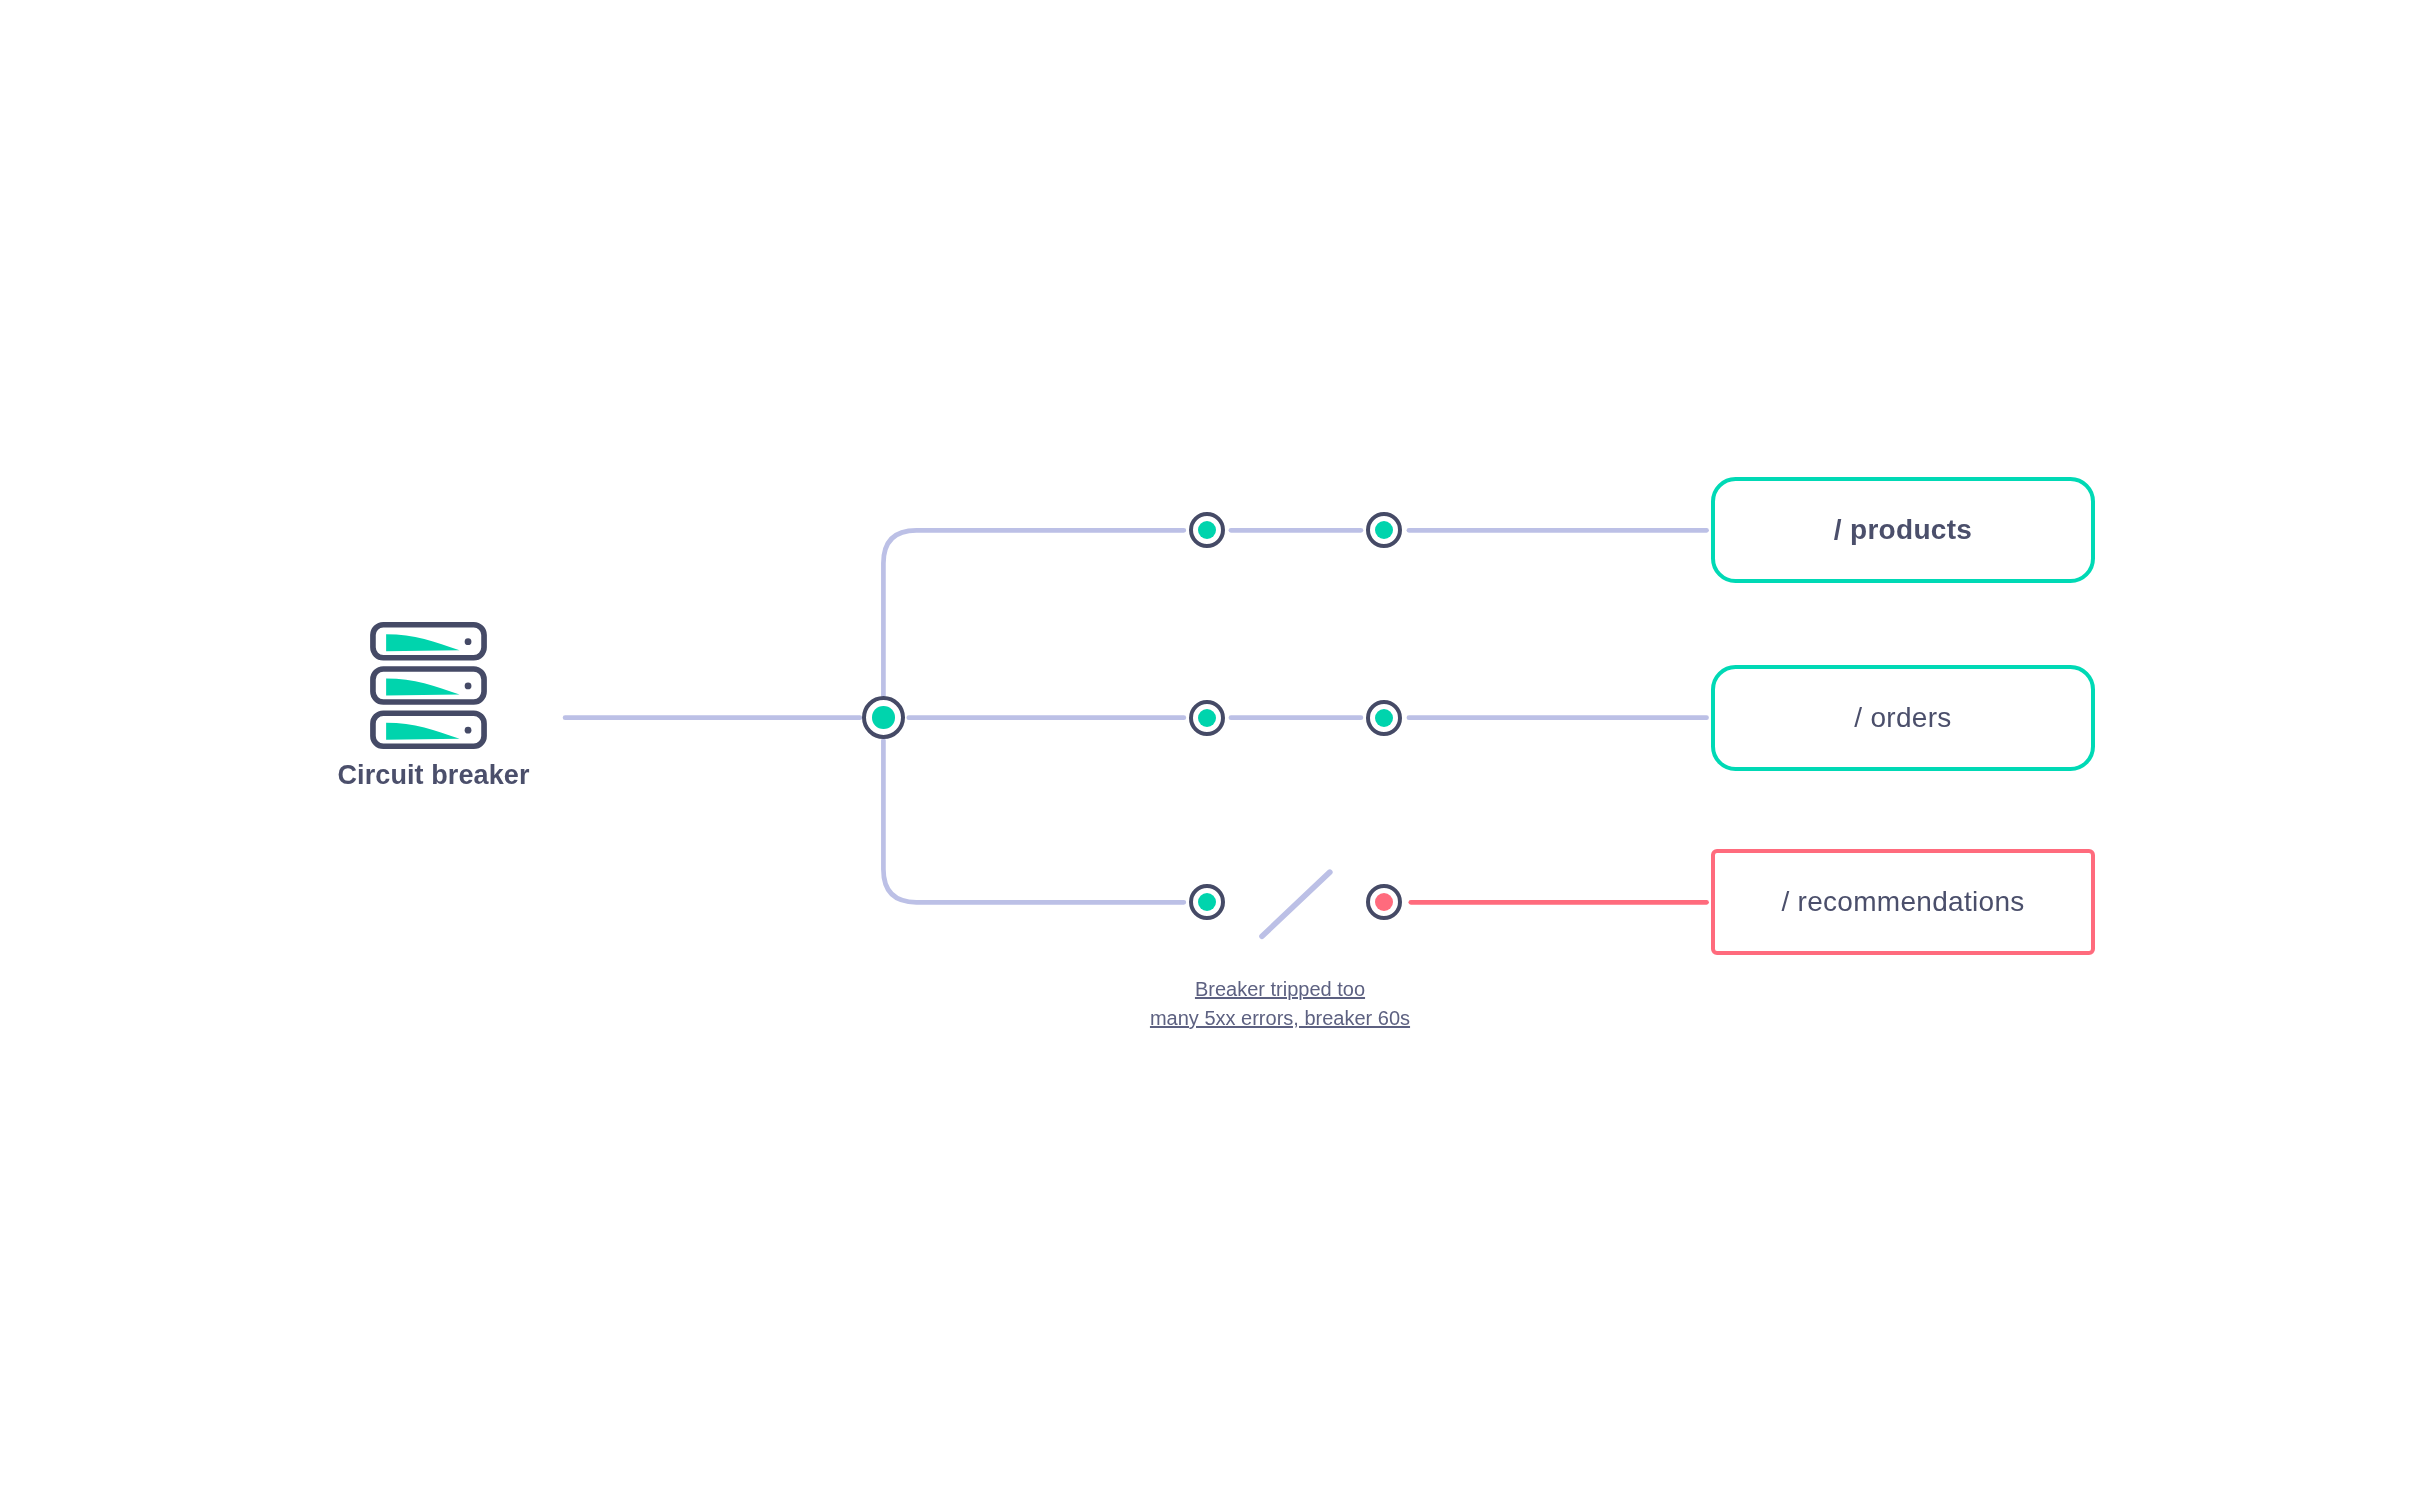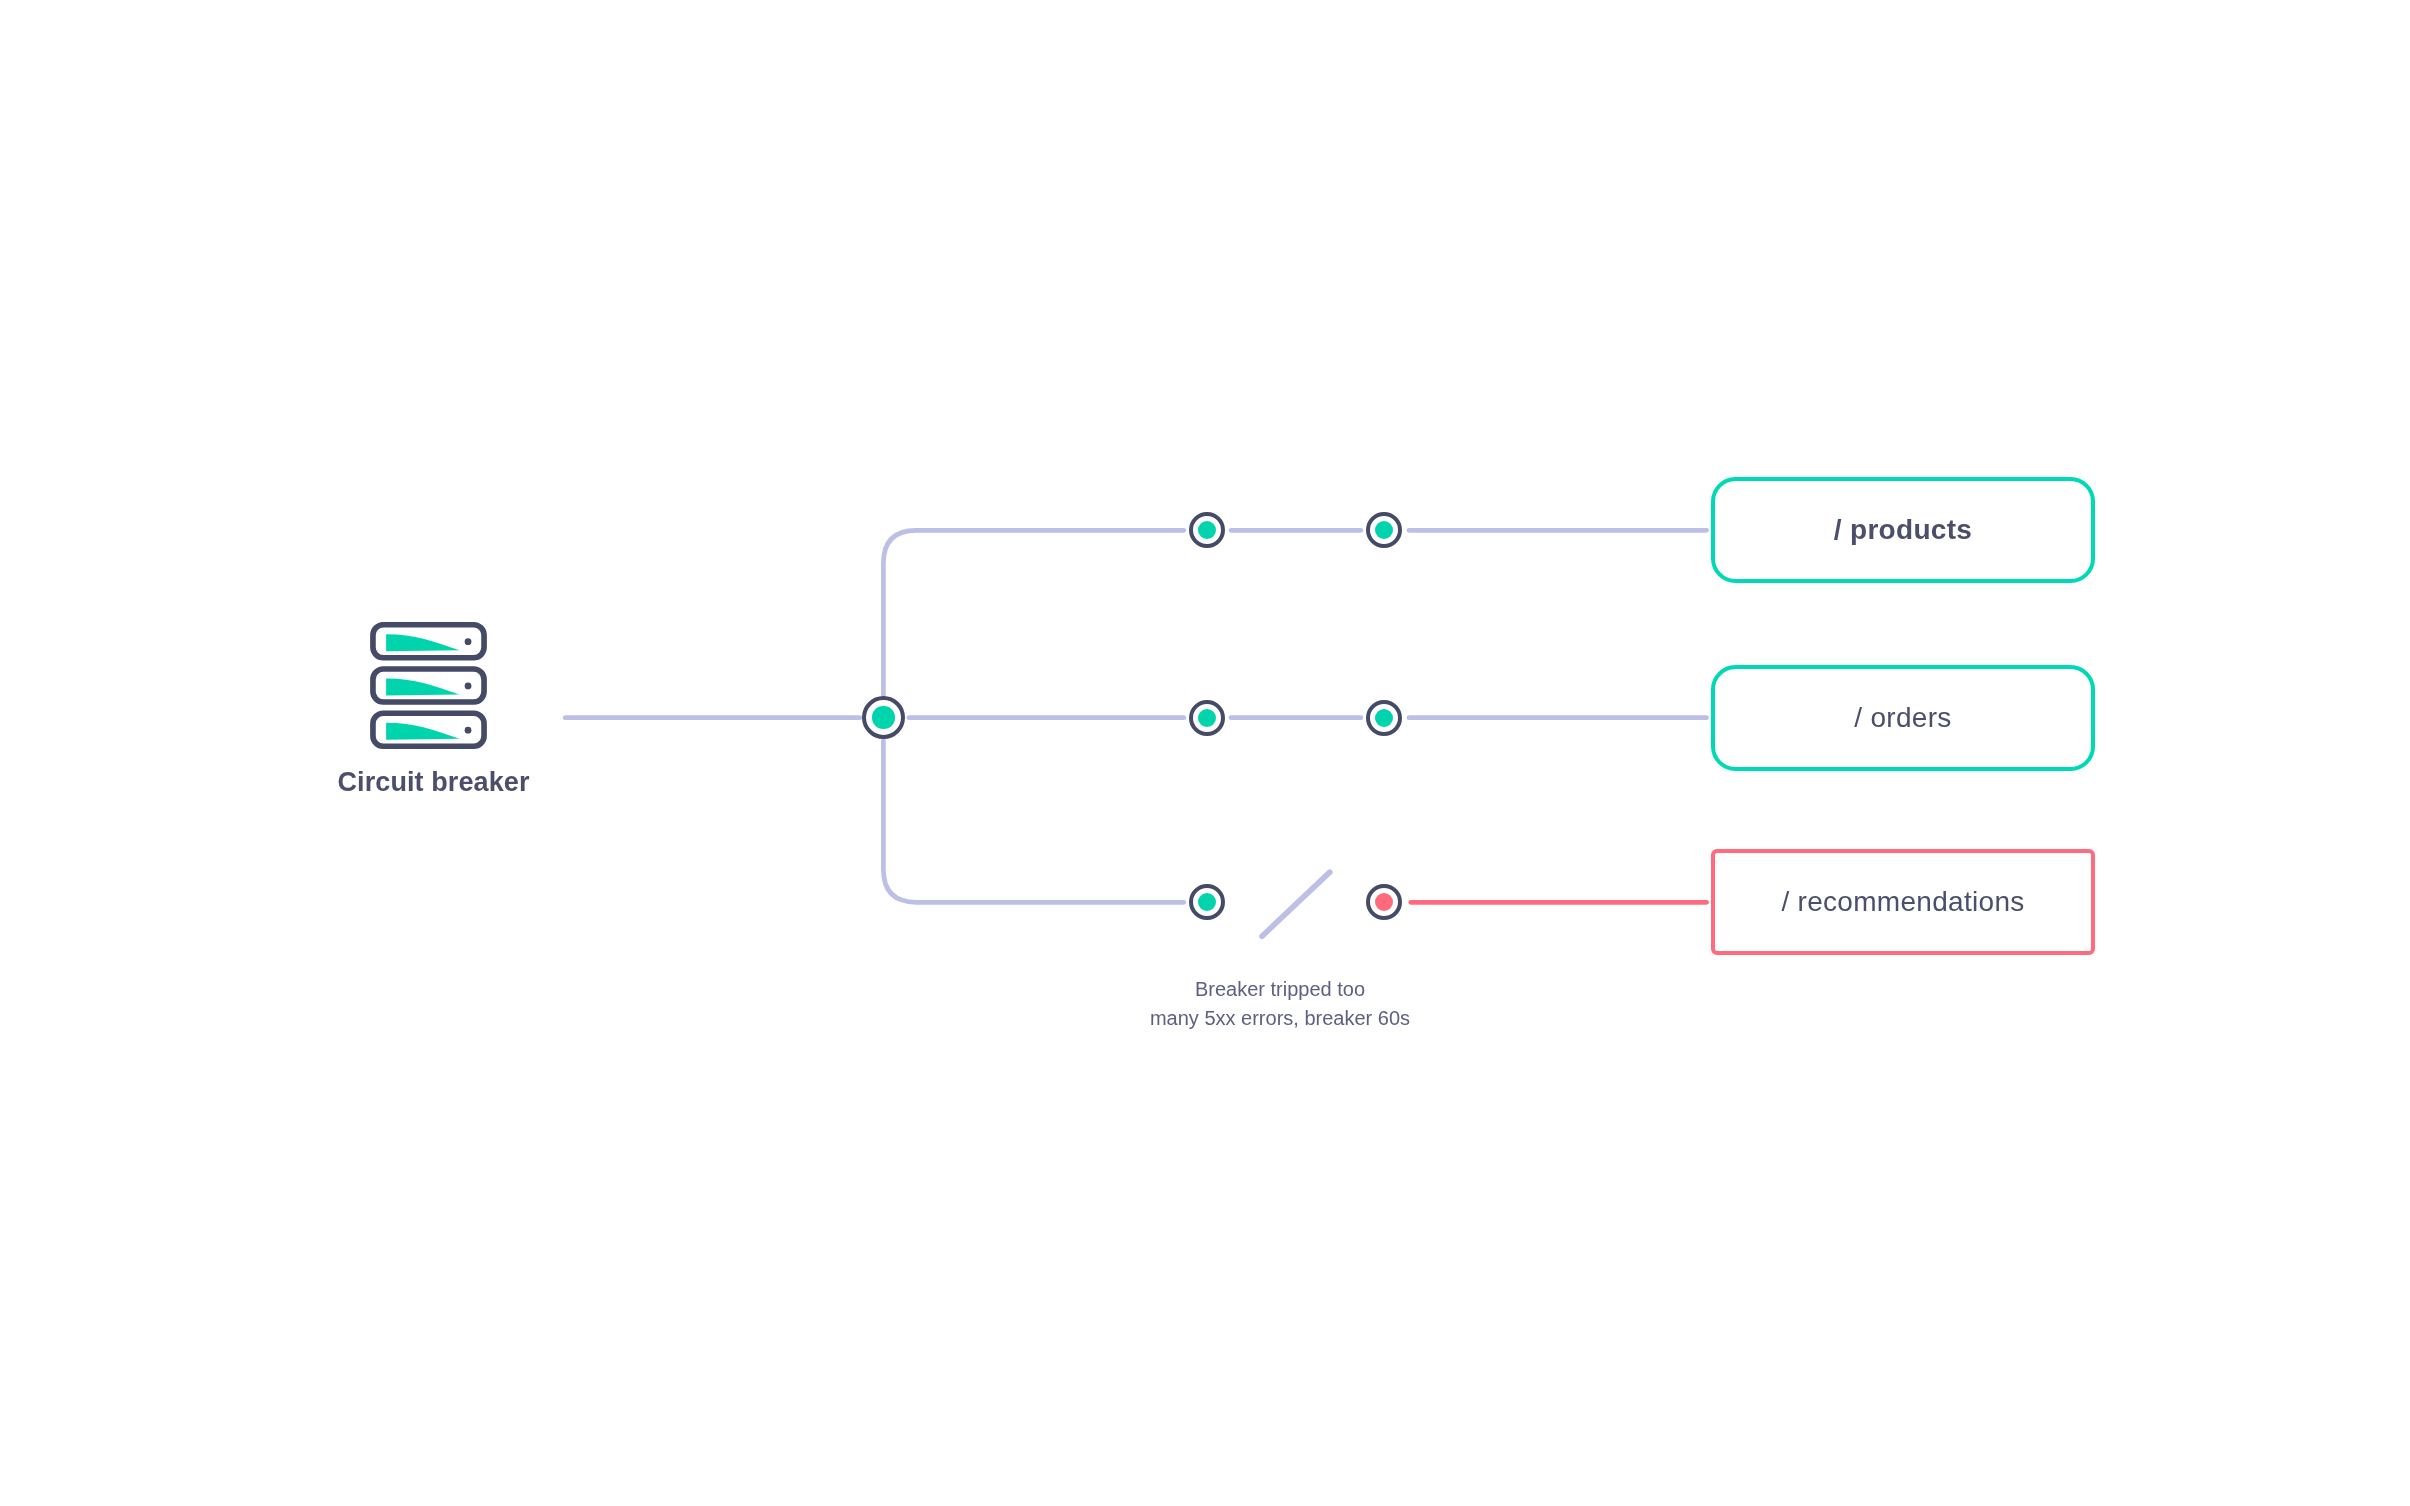--- a/index.html
+++ b/index.html
@@ -45,21 +45,20 @@
     position: absolute;
     left: 0;
     top: 139px;
     width: 245px;
     text-align: center;
     font-size: 27px;
     font-weight: bold;
     color: #4b4f6b;
     letter-spacing: 0.1px;
     white-space: nowrap;
-    margin-top: 7px;
   }
 
   
   .node {
     position: absolute;
     border-radius: 50%;
     background: #ffffff;
     border-style: solid;
     border-color: #454a66;
     box-sizing: border-box;
@@ -113,20 +112,21 @@
   
   .annotation {
     position: absolute;
     left: 1073px;
     top: 975px;
     width: 414px;
     text-align: center;
     font-size: 20px;
     line-height: 29px;
     color: #5d6181;
+    text-decoration: underline;
   }
 </style>
 </head>
 <body>
 
 <div id="canvas">
 
   <svg id="wires" viewBox="0 0 2560 1600">
 
     <path d="M 600 762 L 913 762" stroke="#bcc0e6" stroke-width="5" fill="none" stroke-linecap="round"></path>

